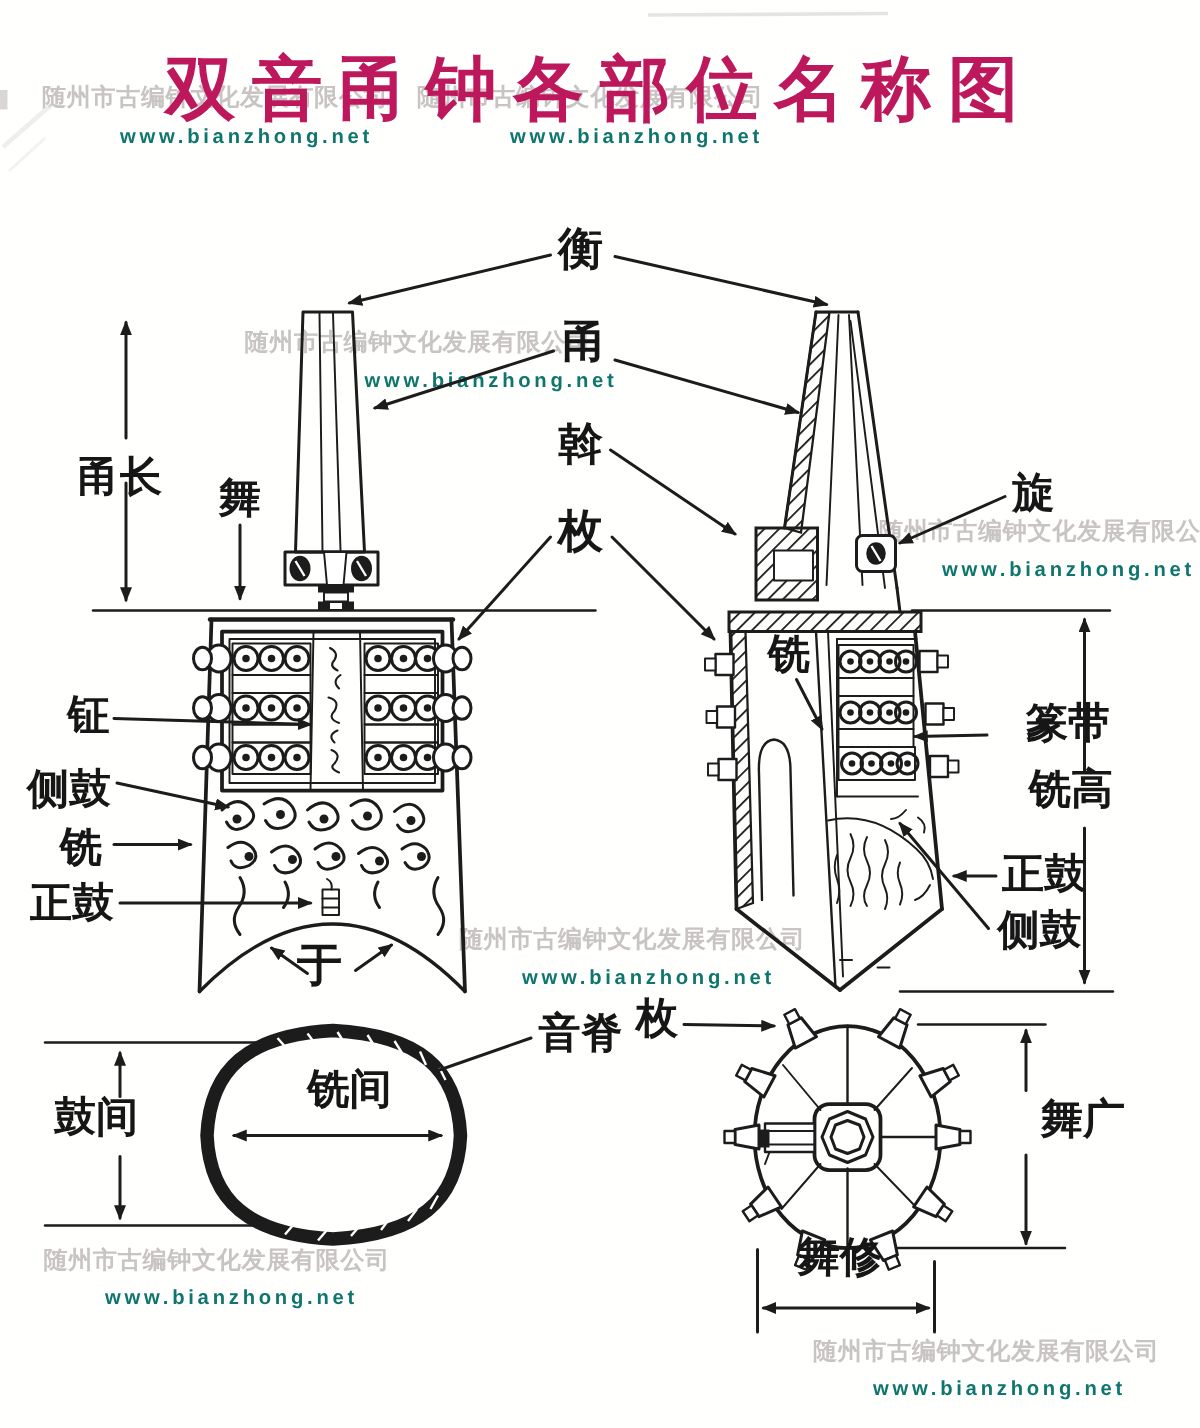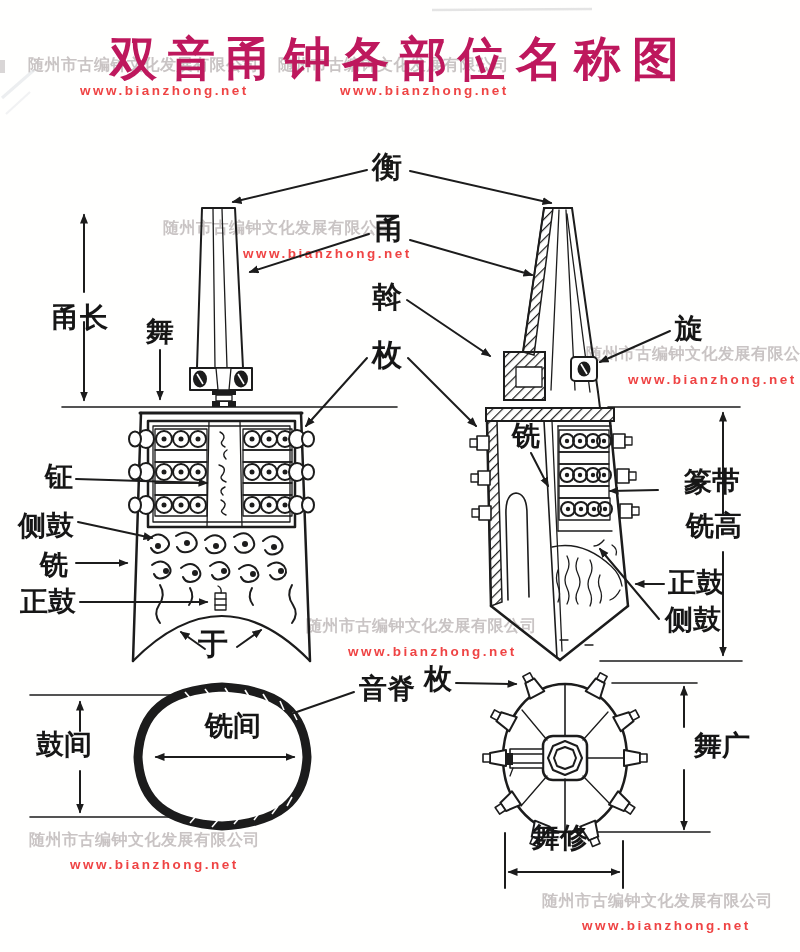--- a/index.html
+++ b/index.html
@@ -4,21 +4,21 @@
 <style>
   html,body{margin:0;padding:0;background:#fff;}
   #stage{position:relative;width:800px;height:952px;background:#fffffe;overflow:hidden;
          font-family:"Liberation Sans","DejaVu Sans",sans-serif;}
   .title{position:absolute;top:28px;left:50%;transform:translateX(-50%);
          font-size:47px;font-weight:800;letter-spacing:11px;margin-right:-11px;
          color:#be185d;white-space:nowrap;}
   .wm-co{position:absolute;font-size:16px;font-weight:600;letter-spacing:0.5px;
          color:#c9c4c4;white-space:nowrap;}
   .wm-url{position:absolute;font-size:13.5px;font-weight:600;letter-spacing:2.5px;
-         color:#ef4444;white-space:nowrap;}
+         color:#0f766e;white-space:nowrap;}
   .lbl{position:absolute;color:#161616;font-weight:600;font-size:28px;line-height:1;
        white-space:nowrap;}
   .lbl.big{font-size:30px;}
   svg{position:absolute;left:0;top:0;}
   svg *{vector-effect:none;}
   .ln{stroke:#1c1c1c;stroke-width:2;fill:none;stroke-linecap:round;stroke-linejoin:round;}
   .thin{stroke-width:1.3;}
   .mid{stroke-width:1.6;}
   .thick{stroke-width:2.5;}
   .wt{stroke:#fff;stroke-width:1.6;fill:none;}

